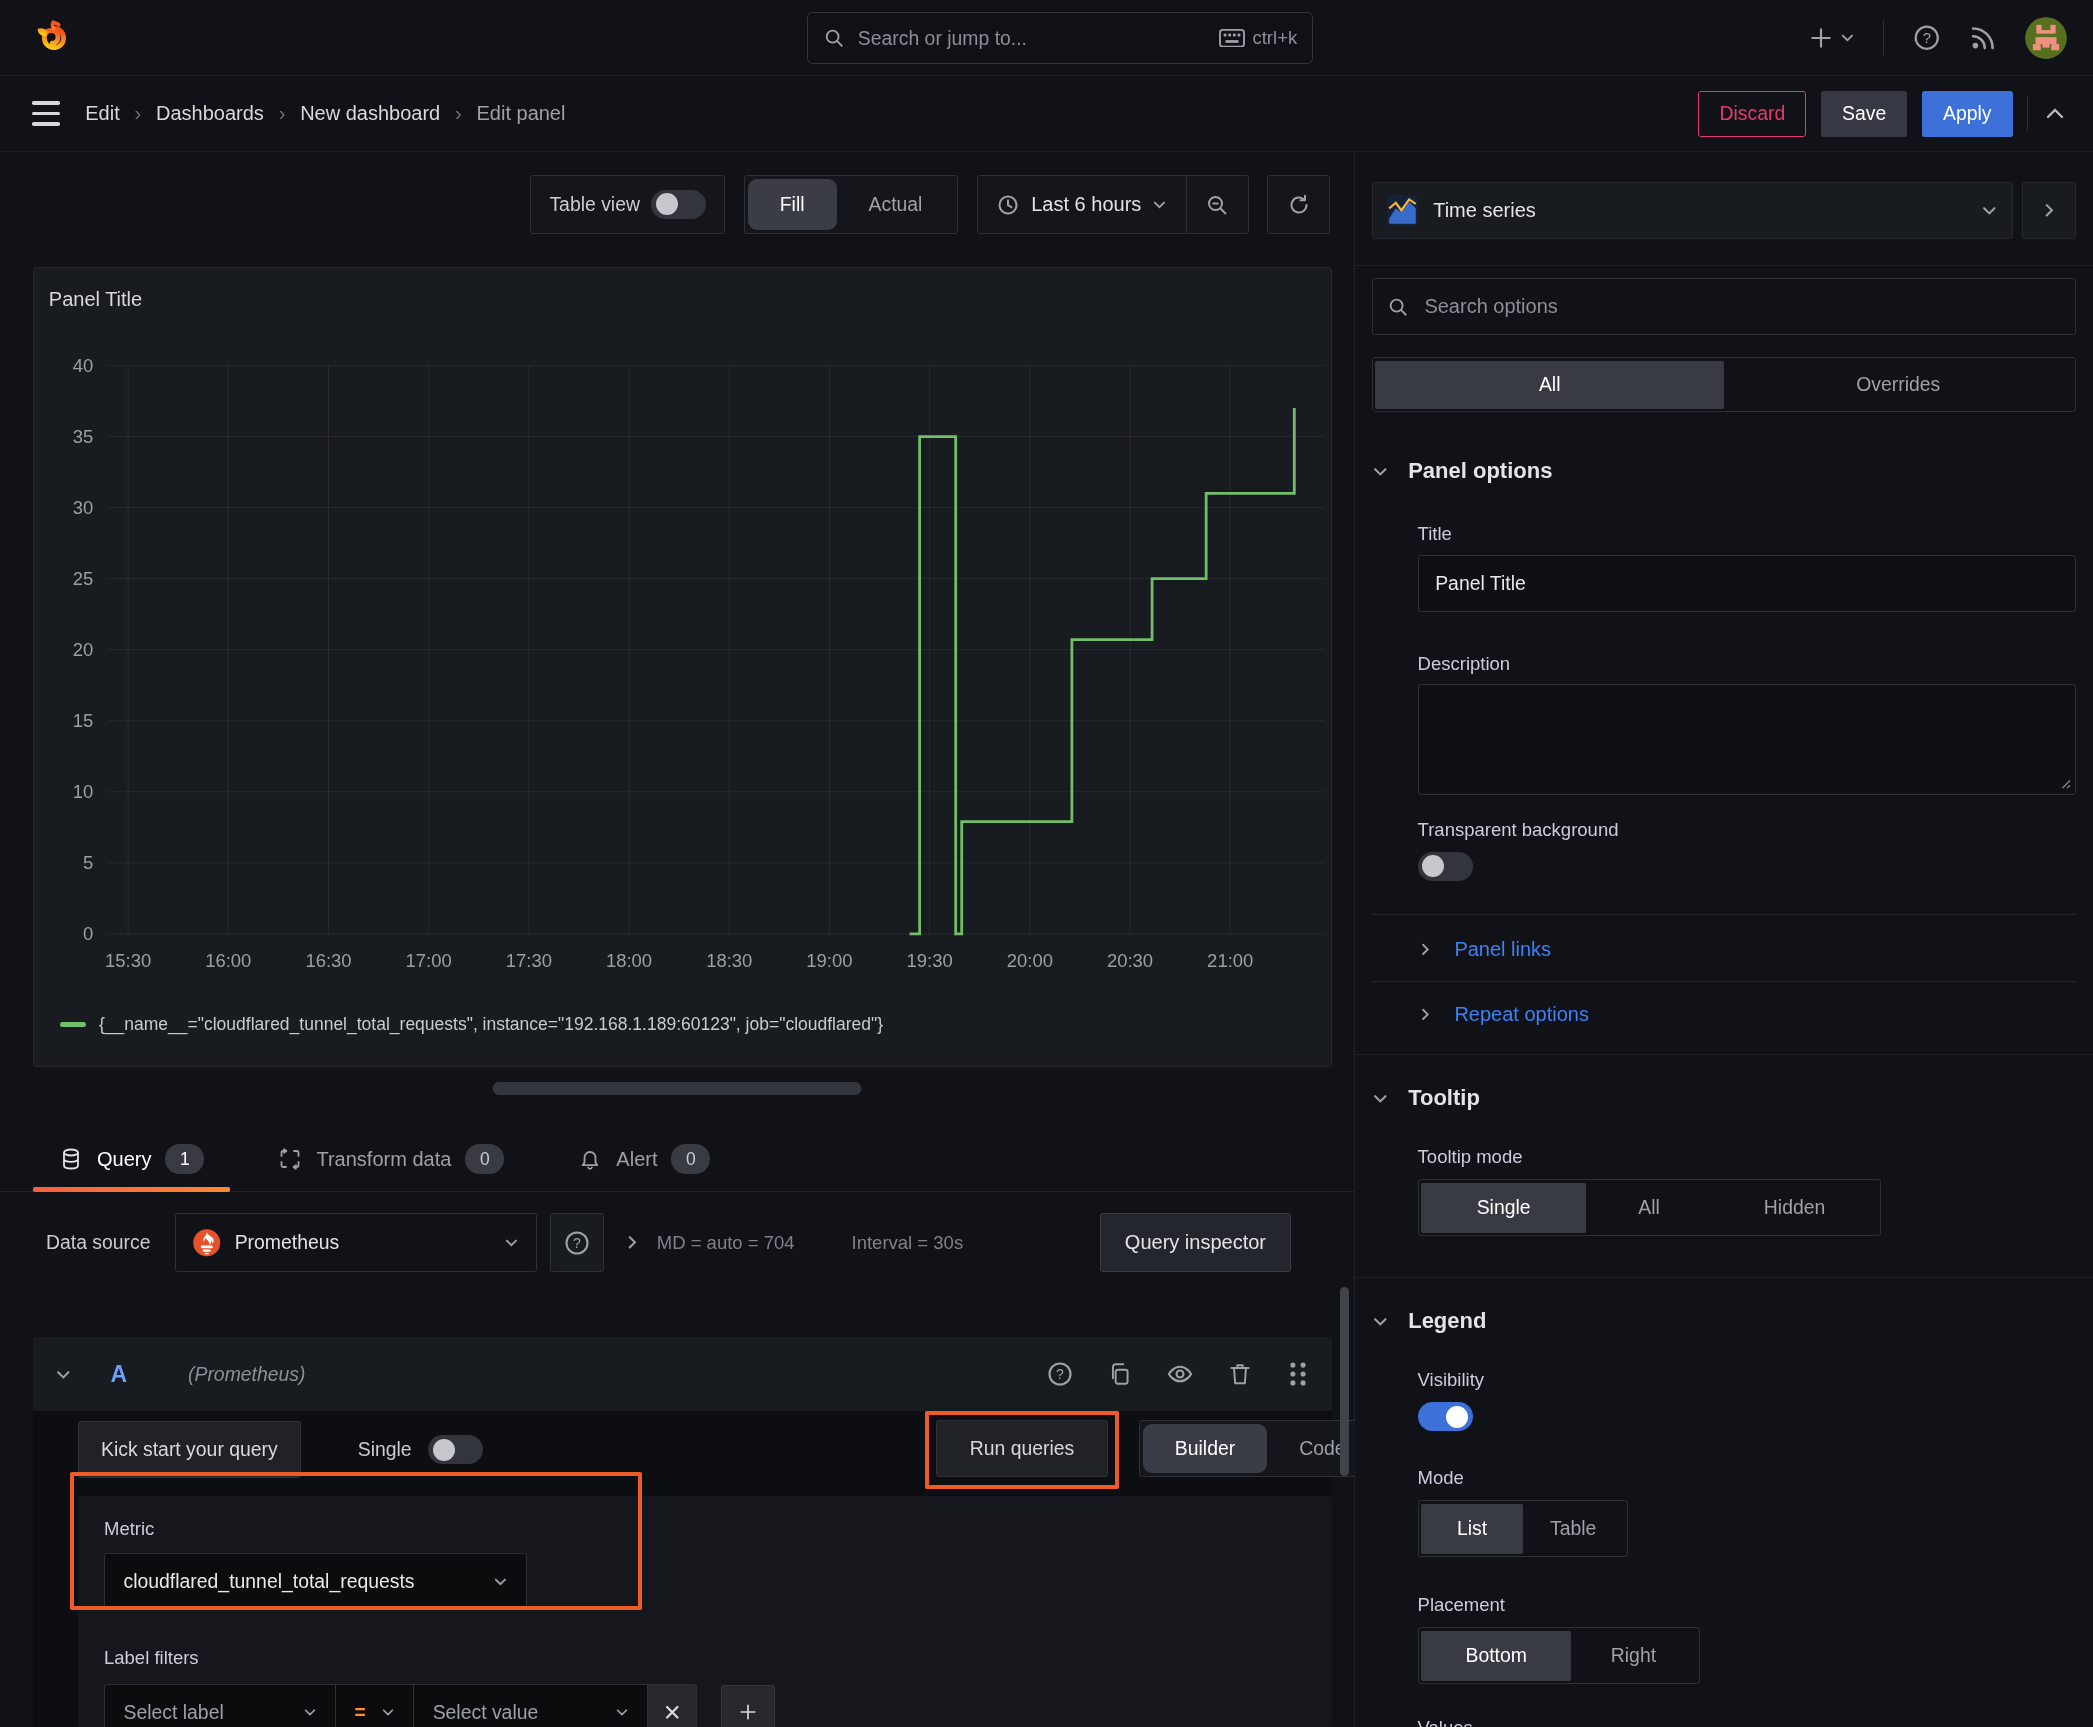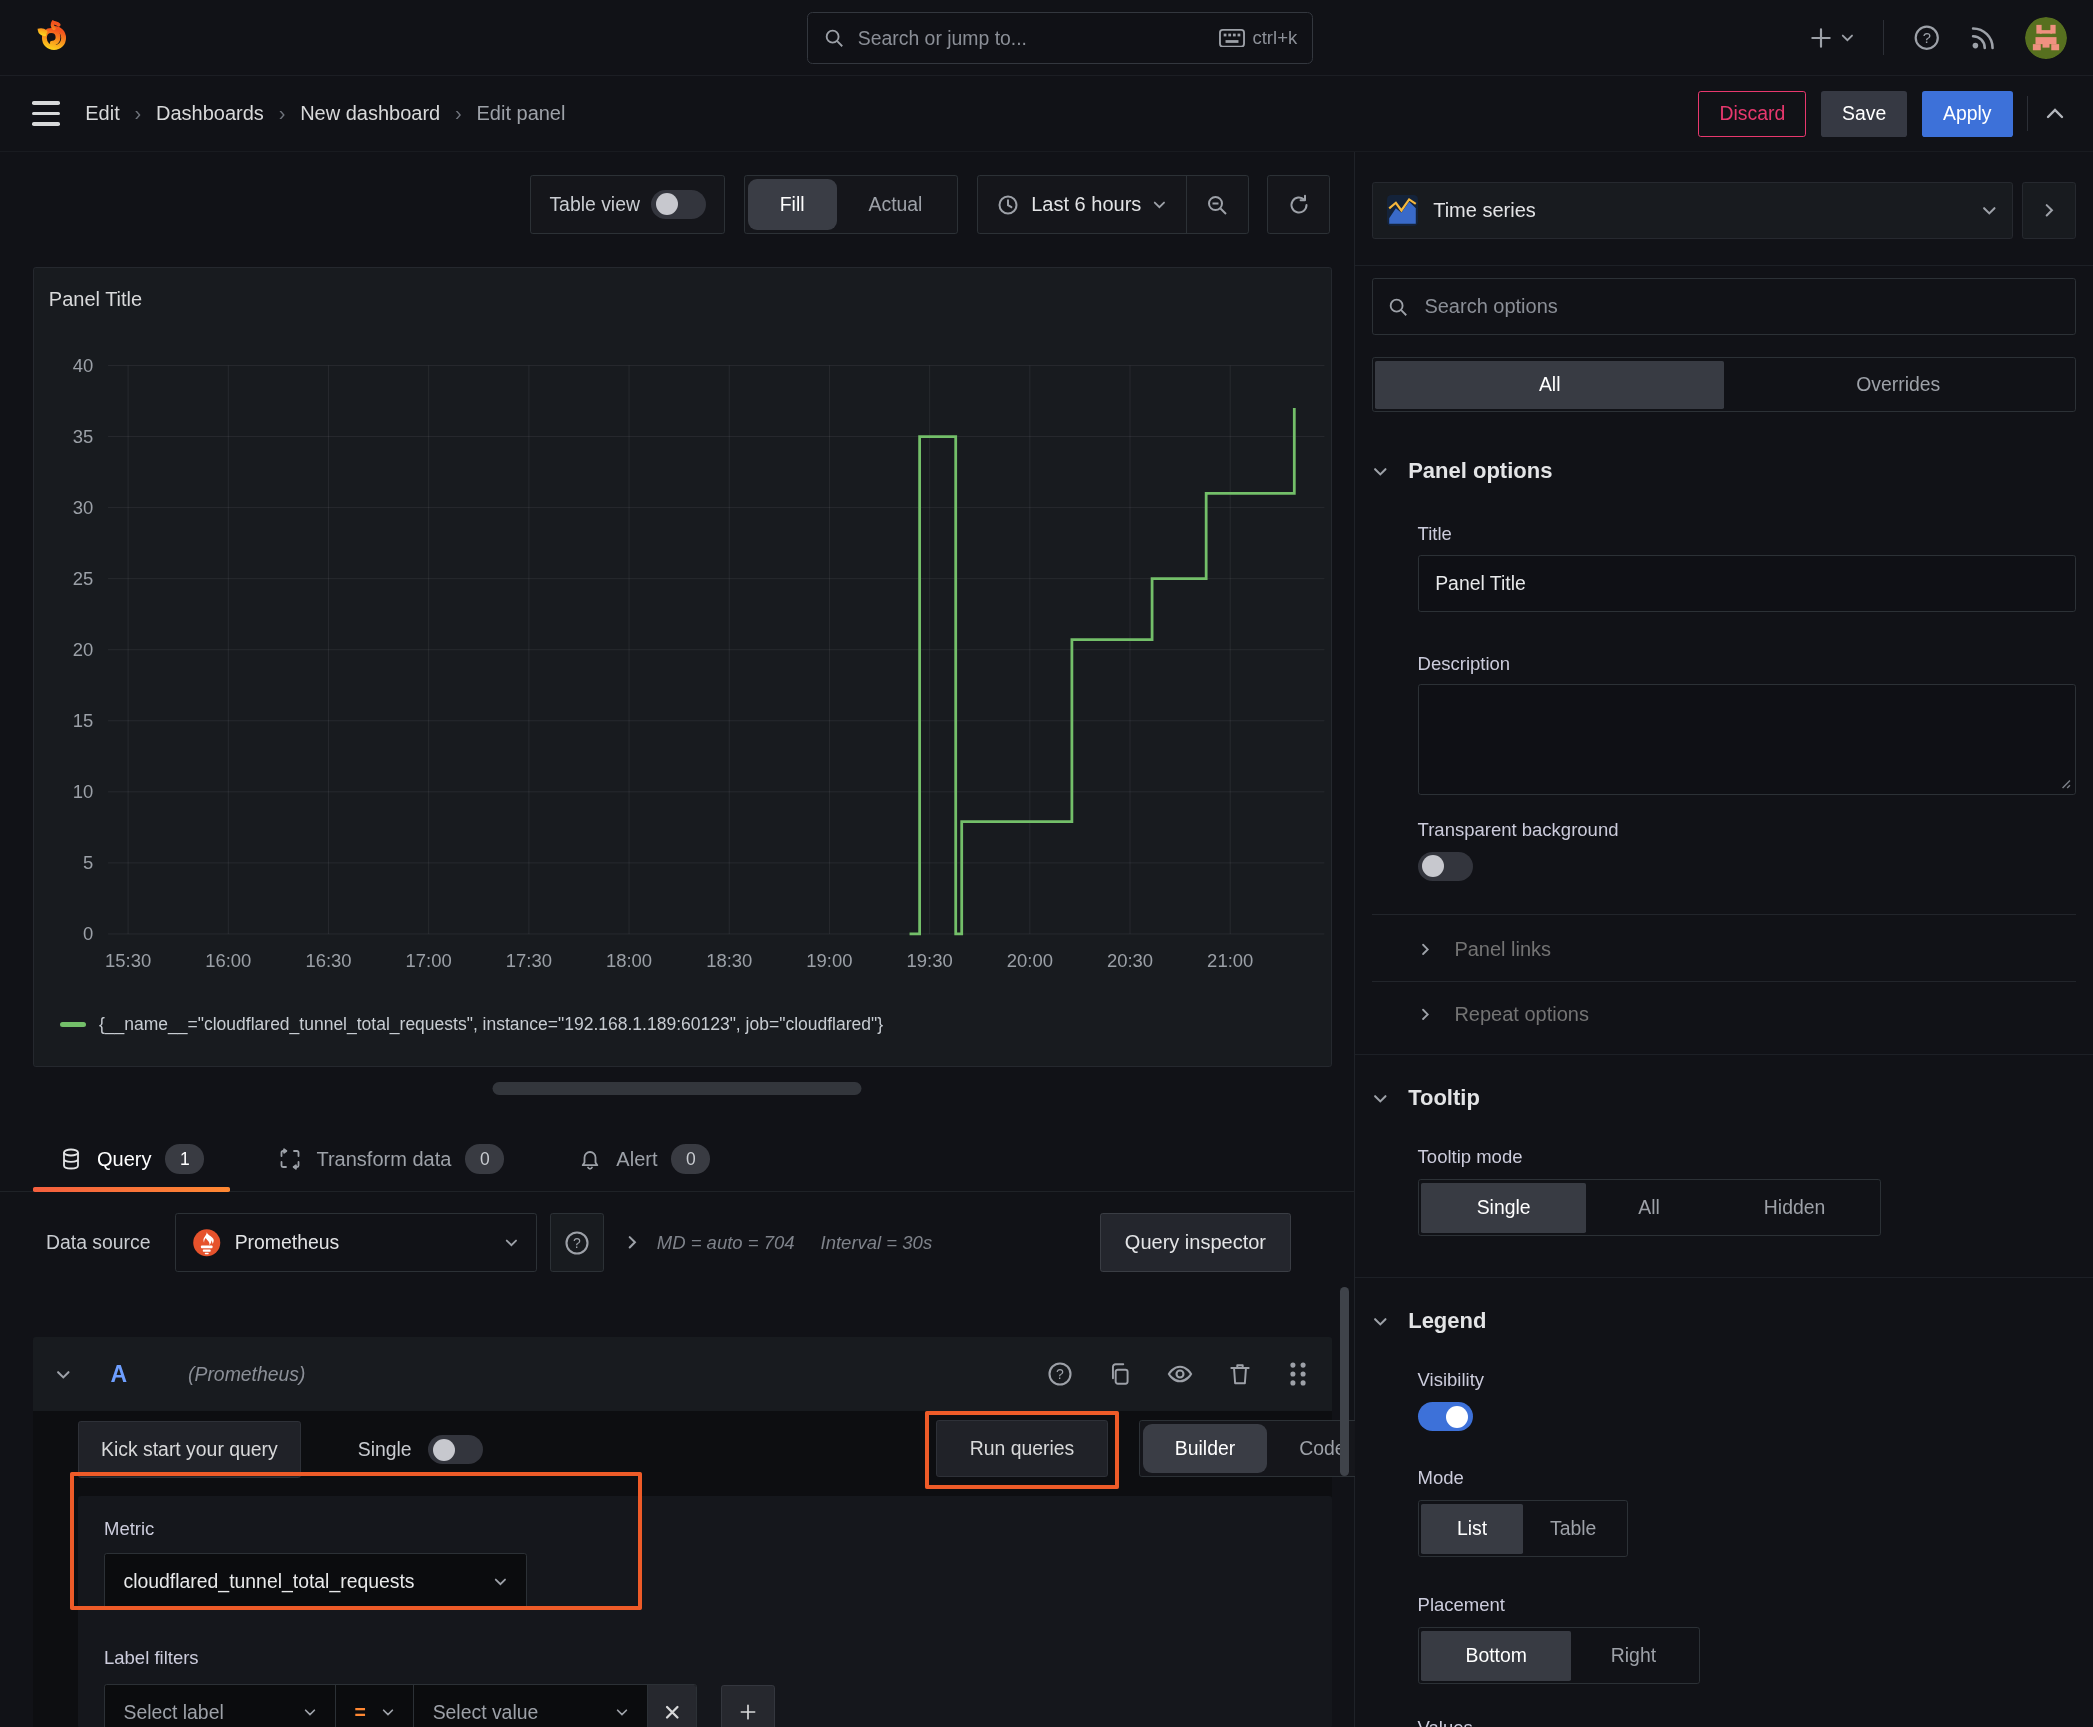--- a/index.html
+++ b/index.html
@@ -68,21 +68,21 @@
   .badge{min-width:39px;height:29.5px;padding:0 11px;border-radius:14.8px;background:#393b42;color:#c9ccd1;font-size:17.5px;display:inline-flex;align-items:center;justify-content:center;}
   .tab.active .badge{color:#fff;}
 
   
   .ds-row{position:absolute;top:1061px;left:33px;right:22px;height:59px;display:flex;align-items:center;}
   .ds-label{font-size:19.4px;color:#c9ccd1;padding:0 24px 0 13px;}
   .ds-select{width:362px;height:59px;background:#111217;border:0.9px solid #2c3136;border-radius:2.8px;display:flex;align-items:center;gap:13px;padding:0 16.6px;cursor:pointer;}
   .ds-select .name{flex:1;font-size:19.4px;color:#e3e4e6;}
   .sq-btn{height:59px;width:54px;background:#181b1f;border:0.9px solid #2c3136;border-radius:2.8px;display:flex;align-items:center;justify-content:center;margin-left:13px;cursor:pointer;}
   .ds-chevron{margin:0 16.6px 0 20px;color:#9da1a8;}
-  .ds-stats{font-size:18.5px;color:#7e828a;display:flex;gap:26px;font-style:italic;}
+  .ds-stats{font-size:18.5px;color:#7e828a;display:flex;gap:57px;}
   .inspector-btn{position:absolute;right:41px;top:0;height:59px;padding:0 24px;background:#24262d;border:0.9px solid #3a3d44;border-radius:2.8px;display:flex;align-items:center;font-size:20px;color:#e3e4e6;cursor:pointer;z-index:2;}
 
   
   .q-header{position:absolute;top:1185px;left:33px;width:1299px;height:74px;background:#181b1f;border-radius:2.8px 2.8px 0 0;display:flex;align-items:center;padding:0 22px;gap:24px;}
   .refid{color:#6e9fff;font-size:23px;font-weight:600;margin-left:14.8px;}
   .ds-hint{color:#8b8f97;font-style:italic;font-size:19.4px;margin-left:37px;}
   .q-actions{margin-left:auto;display:flex;align-items:center;gap:33px;}
   .q-body{position:absolute;top:1259px;left:33px;width:1299px;height:317px;background:#0d0e11;}
   .kick-row{position:absolute;top:9.2px;left:45px;right:0;height:59px;display:flex;align-items:center;}
   .ghost-btn{height:57px;padding:0 22px;background:#202228;border:0.9px solid #2e3138;border-radius:2.8px;font-size:19.4px;color:#d8d9da;display:inline-flex;align-items:center;cursor:pointer;}
@@ -116,21 +116,21 @@
   .opt-search input::placeholder{color:#8b8f97;}
   .seg-box{margin-top:22px;height:55px;border:0.9px solid #2c3136;border-radius:2.8px;display:flex;padding:2.8px;background:#111217;}
   .seg-box .opt{flex:1;display:flex;align-items:center;justify-content:center;font-size:19.4px;color:#9da1a8;cursor:pointer;border-radius:1.8px;}
   .seg-box .opt.sel{background:#383b43;color:#fff;}
   .sec-head{display:flex;align-items:center;gap:20px;font-size:22px;font-weight:600;color:#e3e4e6;cursor:pointer;}
   .indent{margin-left:46px;}
   .lbl{font-size:18.5px;color:#ccccdc;}
   .txt-input{width:100%;height:57px;background:#0f1015;border:0.9px solid #2c3136;border-radius:2.8px;color:#e8e9ea;font-size:19.4px;padding:0 16.6px;outline:none;}
   .txt-area{position:relative;width:100%;height:111px;background:#0f1015;border:0.9px solid #2c3136;border-radius:2.8px;margin-top:9.2px;}
   .resize-grip{position:absolute;right:3.7px;bottom:3.7px;}
-  .collapse-row{display:flex;align-items:center;gap:22px;height:42px;font-size:20px;color:#737373;cursor:pointer;}
+  .collapse-row{display:flex;align-items:center;gap:22px;height:42px;font-size:20px;color:#3b82f6;cursor:pointer;}
   .sub-hr{height:0.9px;background:#22252b;margin-top:20px;}
   .wfit{display:flex;}
 </style>
 </head>
 <body>
 
 <div id="app">
 
   <div class="topbar">
     <span class="icon grafana-logo">

